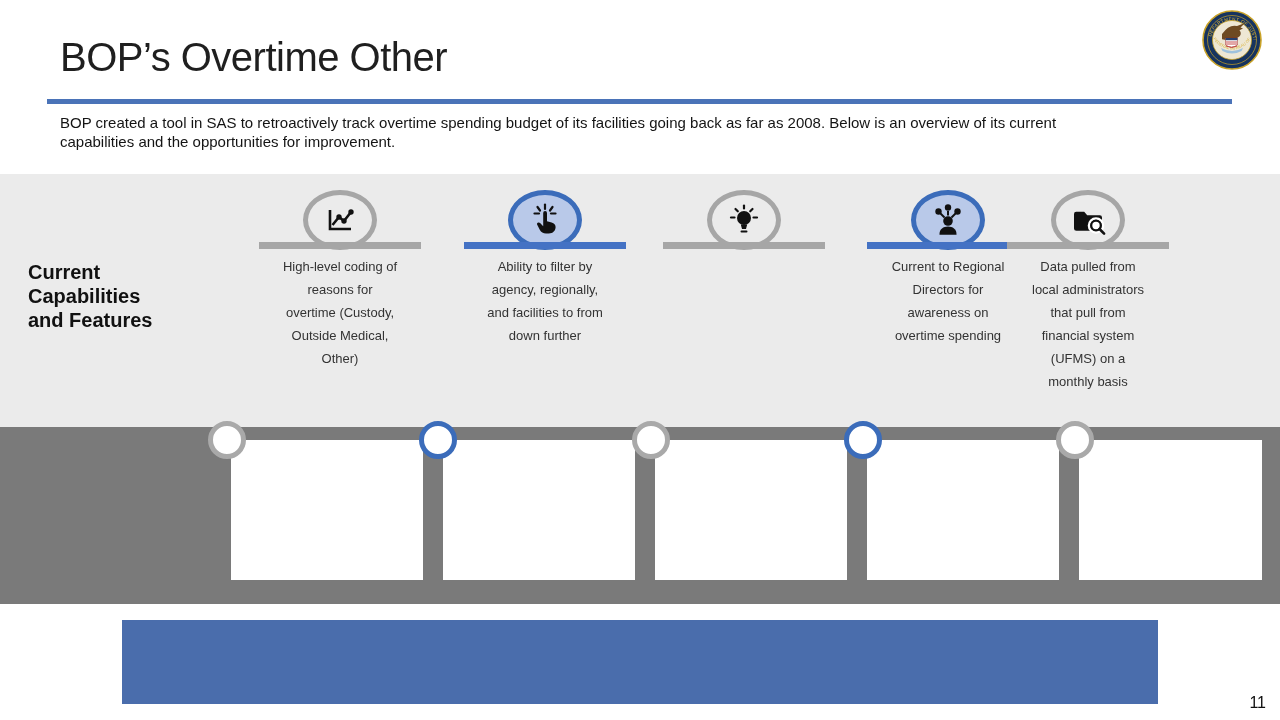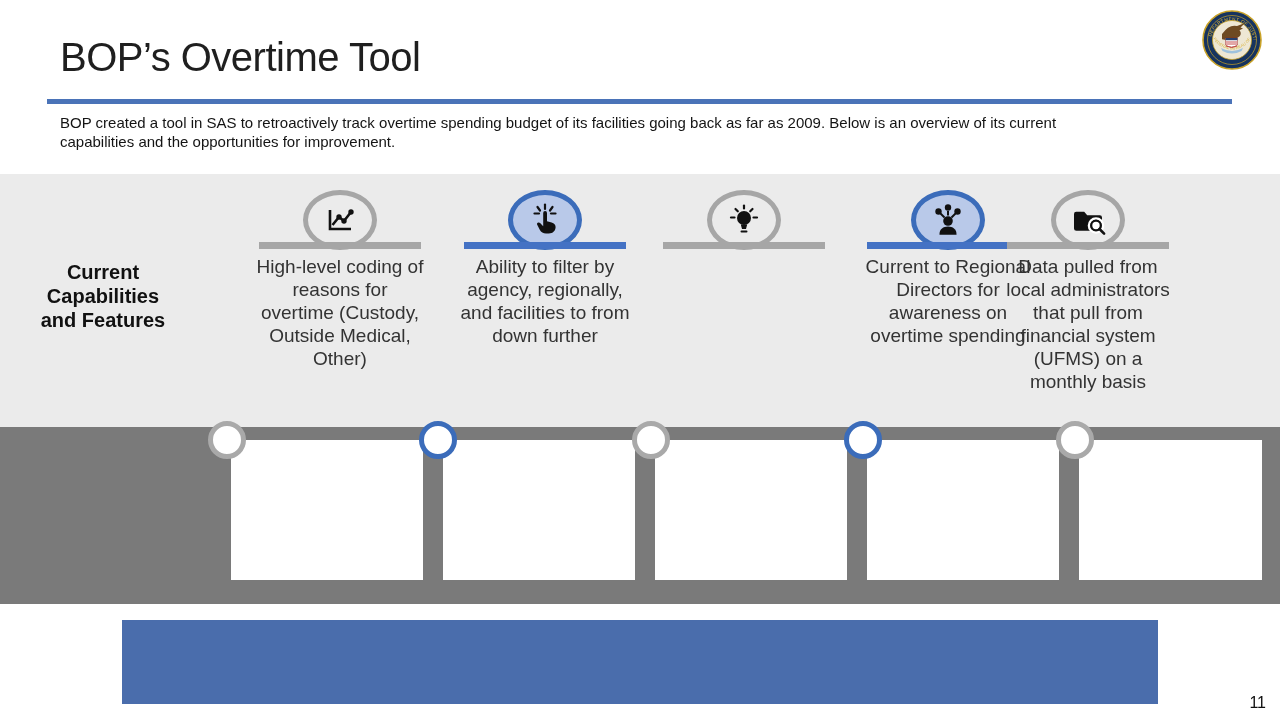--- a/index.html
+++ b/index.html
@@ -10,30 +10,30 @@
   .title{position:absolute;left:60px;top:34px;font-size:40px;line-height:46px;
          letter-spacing:-0.5px;color:#1f1f1f;font-weight:400;}
   .rule{position:absolute;left:47px;top:99px;width:1185px;height:5px;background:#4a73b8;}
   .subtitle{position:absolute;left:60px;top:113px;width:1115px;font-size:15px;
             line-height:19px;color:#141414;white-space:pre-line;margin:0;}
   .seal{position:absolute;left:1202px;top:10px;width:60px;height:60px;}
 
   
   .cap-band{position:absolute;left:0;top:174px;width:1280px;height:253px;background:#ebebeb;}
   .cap-label{position:absolute;left:28px;top:86px;width:150px;font-size:20px;font-weight:700;
-             line-height:24px;color:#111;white-space:pre-line;text-align:center;}
+             line-height:24px;color:#111;white-space:pre-line;}
   .col{position:absolute;top:0;width:162px;height:253px;}
   .col-1{left:259px}.col-2{left:464px}.col-3{left:663px}.col-4{left:867px}.col-5{left:1007px}
   .icon-ellipse{position:absolute;top:16px;left:50%;transform:translateX(-50%);
                 width:64px;height:50px;border-radius:50%;border:5px solid #a6a6a6;
                 background:#ebebeb;display:flex;align-items:center;justify-content:center;z-index:1;}
   .col.blue .icon-ellipse{border-color:#3b6cba;background:#b9c9e9;}
   .accent-bar{position:absolute;top:68px;left:0;width:162px;height:7px;background:#a6a6a6;z-index:2;}
   .col.blue .accent-bar{background:#4472c4;}
-  .col-text{position:absolute;top:81px;left:-4px;width:170px;text-align:center;font-size:19px;
+  .col-text{position:absolute;top:81px;left:-4px;width:170px;text-align:center;font-size:13px;
             line-height:23px;color:#333;white-space:pre-line;}
 
   
   .timeline-band{position:absolute;left:0;top:427px;width:1280px;height:177px;background:#7a7a7a;}
   .tcard{position:absolute;top:13px;height:140px;background:#ffffff;}
   .tcard-1{left:231px;width:192px}.tcard-2{left:443px;width:192px}.tcard-3{left:655px;width:192px}
   .tcard-4{left:867px;width:192px}.tcard-5{left:1079px;width:183px}
   .marker{position:absolute;top:-6px;width:28px;height:28px;border-radius:50%;
           background:#fff;border:5px solid #a9a9a9;z-index:3;}
   .marker.blue{border-color:#3b6cba;}
@@ -43,21 +43,21 @@
   .bottom-panel{position:absolute;left:122px;top:620px;width:1036px;height:84px;background:#4a6dac;}
   .page-number{position:absolute;right:14px;top:694px;font-size:16px;color:#111;}
 
   .icn{display:block;}
 </style>
 </head>
 <body>
 
 <div class="slide">
 
-  <div class="title">BOP’s Overtime Tool</div>
+  <div class="title">BOP’s Overtime Other</div>
 
   <div class="seal">
     <svg class="icn" width="60" height="60" viewBox="0 0 60 60">
       <circle cx="30" cy="30" r="29" fill="#16335f" stroke="#c9a227" stroke-width="1.6"></circle>
       <circle cx="30" cy="30" r="24.5" fill="none" stroke="#c9a227" stroke-width="0.7"></circle>
       <circle cx="30" cy="30" r="19.5" fill="#eee7d4" stroke="#c9a227" stroke-width="0.8"></circle>
       <defs>
         <path id="arcTop" d="M8.5 32 A21.5 21.5 0 0 1 51.5 32" fill="none"></path>
         <path id="arcBot" d="M10.5 27 A21.5 21.5 0 0 0 49.5 27" fill="none"></path>
       </defs>
@@ -70,21 +70,21 @@
       <path d="M20 24 q7 -10 15 -8 l8 -3 -4.5 4.5 2.5 1 -3.5 1.8 c2 2.5 1.5 5 -.5 6.5 l-7 4.5 -10 -2 z" fill="#6e4a22"></path>
       <path d="M23.5 28 h12 v7 q-6 4 -12 0 z" fill="#ffffff" stroke="#9b1c1c" stroke-width="0.5"></path>
       <path d="M23.5 28 h12 v2.2 h-12 z" fill="#25406e"></path>
       <path d="M24 32 h11 M24 34 h11 M24 36 q5.5 3 11 0" stroke="#c03a3a" stroke-width="0.9" fill="none"></path>
       <path d="M19 38 q11 6 22 0 l-1.5 3 q-9.5 5 -19 0 z" fill="#9fc2dd"></path>
     </svg>
   </div>
 
   <div class="rule"></div>
 
-  <p class="subtitle">BOP created a tool in SAS to retroactively track overtime spending budget of its facilities going back as far as 2009. Below is an overview of its current
+  <p class="subtitle">BOP created a tool in SAS to retroactively track overtime spending budget of its facilities going back as far as 2008. Below is an overview of its current
 capabilities and the opportunities for improvement.</p>
 
   <div class="cap-band">
 
     <div class="cap-label">Current
 Capabilities
 and Features</div>
 
     <div class="col col-1 gray">
       <div class="icon-ellipse">

